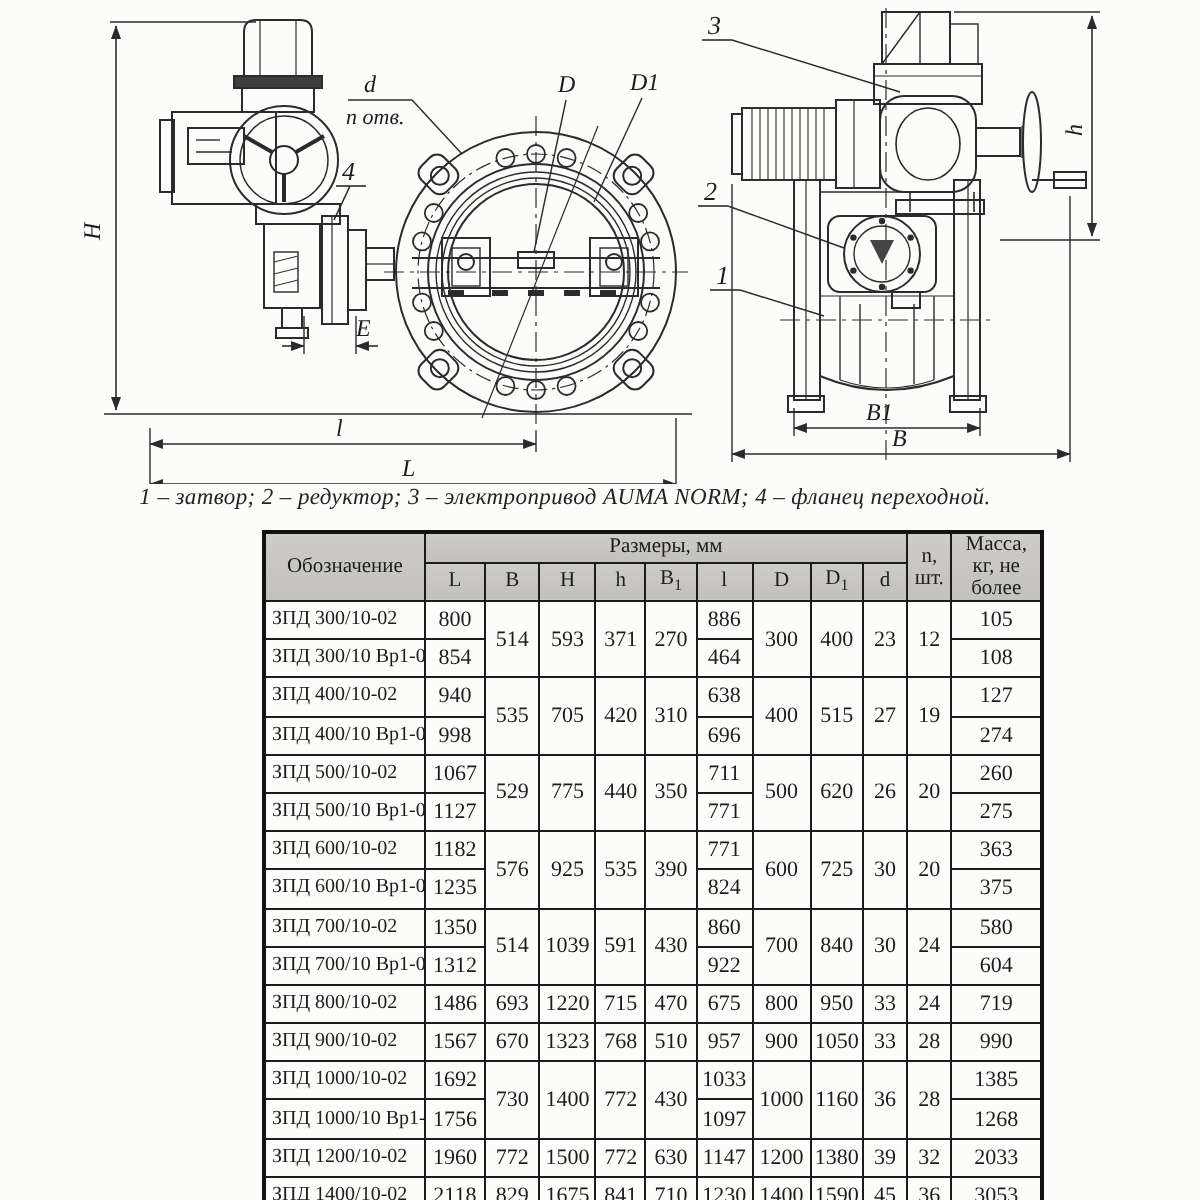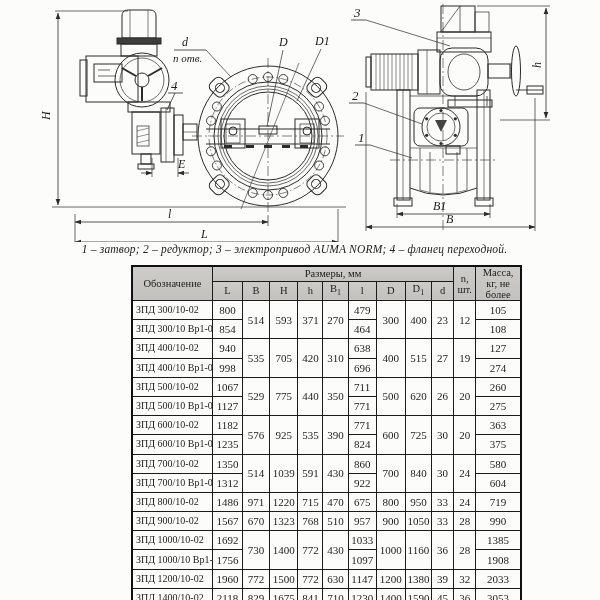--- a/index.html
+++ b/index.html
@@ -4,21 +4,21 @@
 <style>
   html,body{margin:0;padding:0;}
   body{
     width:600px;height:600px;position:relative;overflow:hidden;
     background:#fcfcfa;color:#1c1c1c;
     font-family:"Liberation Serif", serif;
   }
   svg text{font-family:"Liberation Serif", serif;}
   .drawing{position:absolute;left:0;top:0;}
   .caption{
-    position:absolute;left:12px;top:243px;width:565px;
+    position:absolute;left:0;top:243px;width:565px;
     text-align:center;font-style:italic;font-size:11.5px;color:#222;
     letter-spacing:.2px;
   }
   .tbl-wrap{position:absolute;left:131px;top:265px;}
   table{
     border-collapse:collapse;table-layout:fixed;width:391px;
     font-size:11px;
   }
   th,td{
     border:1px solid #1b1b1b;text-align:center;vertical-align:middle;
@@ -317,21 +317,21 @@
         </tr>
     </thead>
     <tbody id="spec-tbody">
         <tr>
           <td class="des">ЗПД 300/10-02</td>
           <td>800</td>
           <td rowspan="2">514</td>
           <td rowspan="2">593</td>
           <td rowspan="2">371</td>
           <td rowspan="2">270</td>
-          <td>479</td>
+          <td>886</td>
           <td rowspan="2">300</td>
           <td rowspan="2">400</td>
           <td rowspan="2">23</td>
           <td rowspan="2">12</td>
           <td>105</td>
         </tr>
         <tr>
           <td class="des">ЗПД 300/10 Вр1-02</td>
           <td>854</td>
           <td>464</td>
@@ -413,21 +413,21 @@
         </tr>
         <tr>
           <td class="des">ЗПД 700/10 Вр1-02</td>
           <td>1312</td>
           <td>922</td>
           <td>604</td>
         </tr>
         <tr>
           <td class="des">ЗПД 800/10-02</td>
           <td>1486</td>
-          <td>971</td>
+          <td>693</td>
           <td>1220</td>
           <td>715</td>
           <td>470</td>
           <td>675</td>
           <td>800</td>
           <td>950</td>
           <td>33</td>
           <td>24</td>
           <td>719</td>
         </tr>
@@ -456,21 +456,21 @@
           <td rowspan="2">1000</td>
           <td rowspan="2">1160</td>
           <td rowspan="2">36</td>
           <td rowspan="2">28</td>
           <td>1385</td>
         </tr>
         <tr>
           <td class="des">ЗПД 1000/10 Вр1-02</td>
           <td>1756</td>
           <td>1097</td>
-          <td>1908</td>
+          <td>1268</td>
         </tr>
         <tr>
           <td class="des">ЗПД 1200/10-02</td>
           <td>1960</td>
           <td>772</td>
           <td>1500</td>
           <td>772</td>
           <td>630</td>
           <td>1147</td>
           <td>1200</td>

